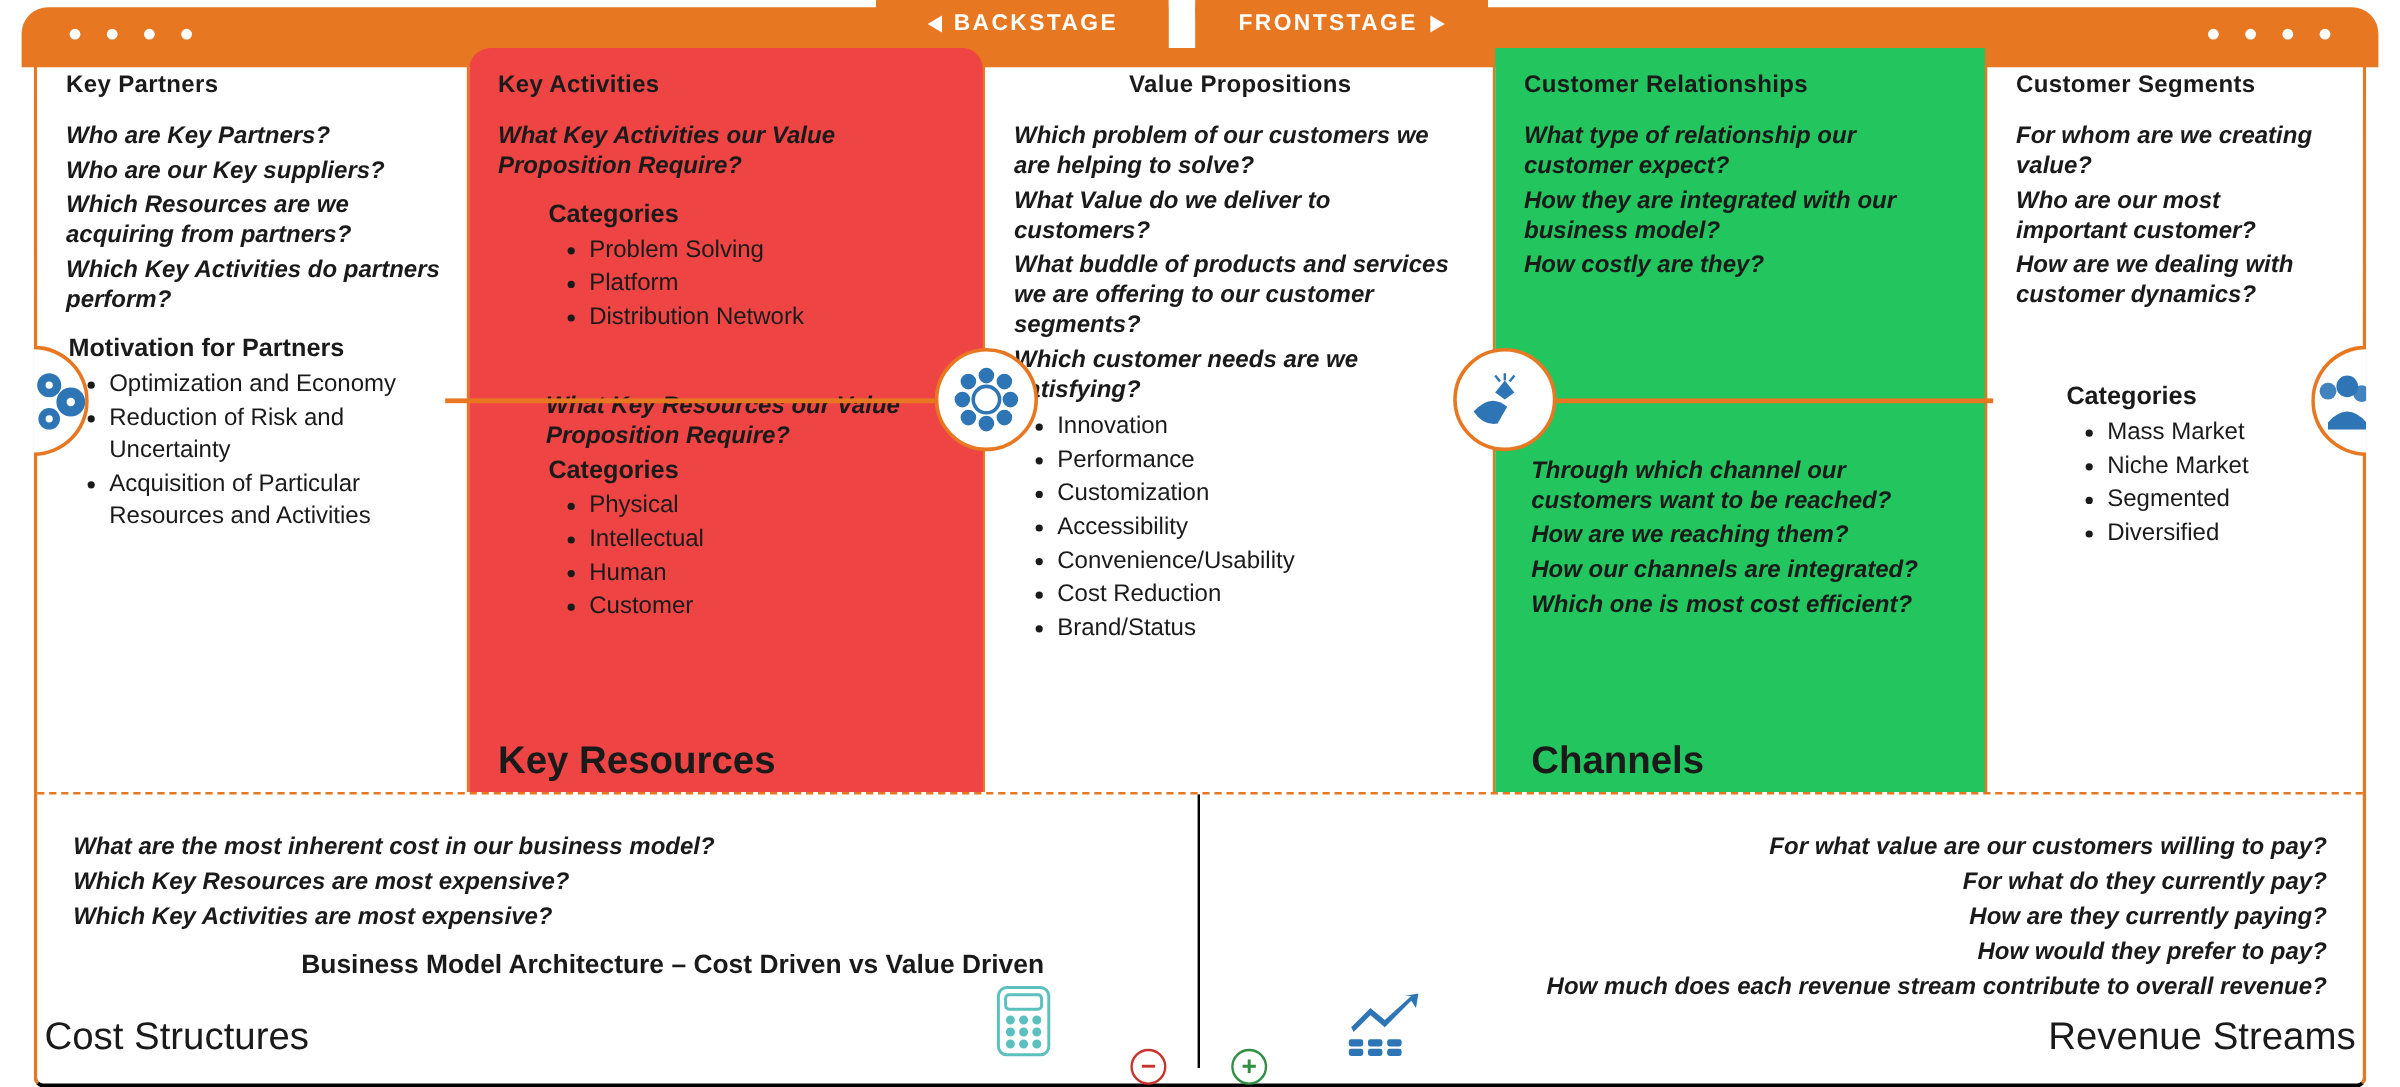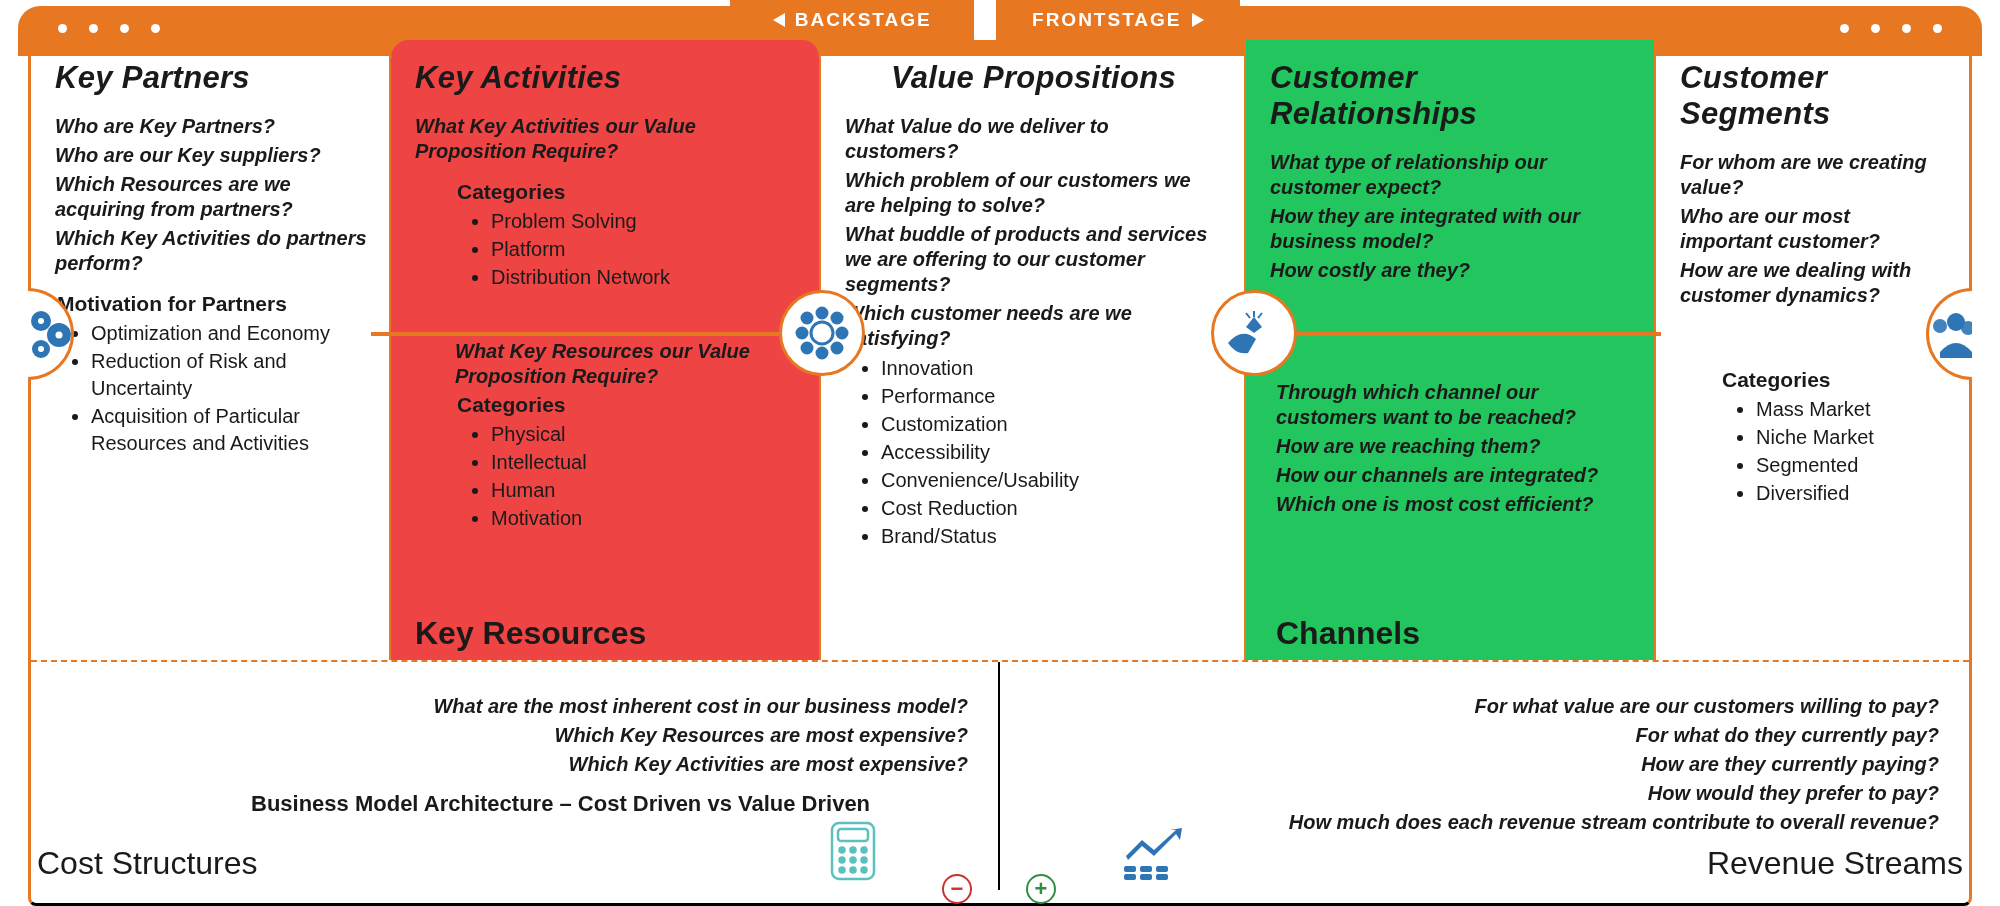--- a/index.html
+++ b/index.html
@@ -102,23 +102,22 @@
   .col.c1 { flex: 0 0 360px; }
   .col.c2 { flex: 0 0 430px; border-radius: 18px 18px 0 0; background:#ef4444; }
   .col.c3 { flex: 0 0 425px; }
   .col.c4 { flex: 0 0 410px; background:#22c55e; }
   .col.c5 { flex: 1 1 auto; }
 
   .col h2 {
     margin: 0 0 18px 0;
     font-family: "Century Gothic","Segoe UI",Arial,sans-serif;
     font-weight: 700;
-    font-size: 31px;
+    font-size: 20px;
     letter-spacing: .3px;
-    font-style: italic;
   }
   .q {
     font-style: italic;
     font-weight: 700;
     font-size: 20px;
     line-height: 1.25;
     margin: 4px 0;
   }
   .sub {
     font-weight: 700;
@@ -162,21 +161,21 @@
   .lower .footer-title {
     position: absolute;
     bottom: 8px;
     font-family: "Century Gothic","Segoe UI",Arial,sans-serif;
     font-weight: 400;
     font-size: 32px;
   }
   .lower .half.left  .footer-title { left: 6px; }
   .lower .half.right .footer-title { right: 6px; }
   .lower .half.right { text-align: right; }
-  .lower .q { font-size: 20px; text-align: right; }
+  .lower .q { font-size: 20px; }
   .arch {
     font-weight: 700;
     font-size: 22px;
     margin: 14px 0 0 190px;
     text-align: left;
   }
 
   
   .connector-line {
     position: absolute;
@@ -345,30 +344,30 @@
           </ul>
         </div>
         <div style="height:34px"></div>
         <div class="indent">
           <p class="q">What Key Resources our Value Proposition Require?</p>
           <div class="sub" style="margin-top:2px">Categories</div>
           <ul class="b">
             <li>Physical</li>
             <li>Intellectual</li>
             <li>Human</li>
-            <li>Motivation</li>
+            <li>Customer</li>
           </ul>
         </div>
         <div class="kr-title">Key Resources</div>
       </div>
 
       <div class="col c3">
         <h2 style="text-align:center">Value Propositions</h2>
+        <p class="q">Which problem of our customers we are helping to solve?</p>
         <p class="q">What Value do we deliver to customers?</p>
-        <p class="q">Which problem of our customers we are helping to solve?</p>
         <p class="q">What buddle of products and services we are offering to our customer segments?</p>
         <p class="q">Which customer needs are we satisfying?</p>
         <ul class="b">
           <li>Innovation</li>
           <li>Performance</li>
           <li>Customization</li>
           <li>Accessibility</li>
           <li>Convenience/Usability</li>
           <li>Cost Reduction</li>
           <li>Brand/Status</li>

